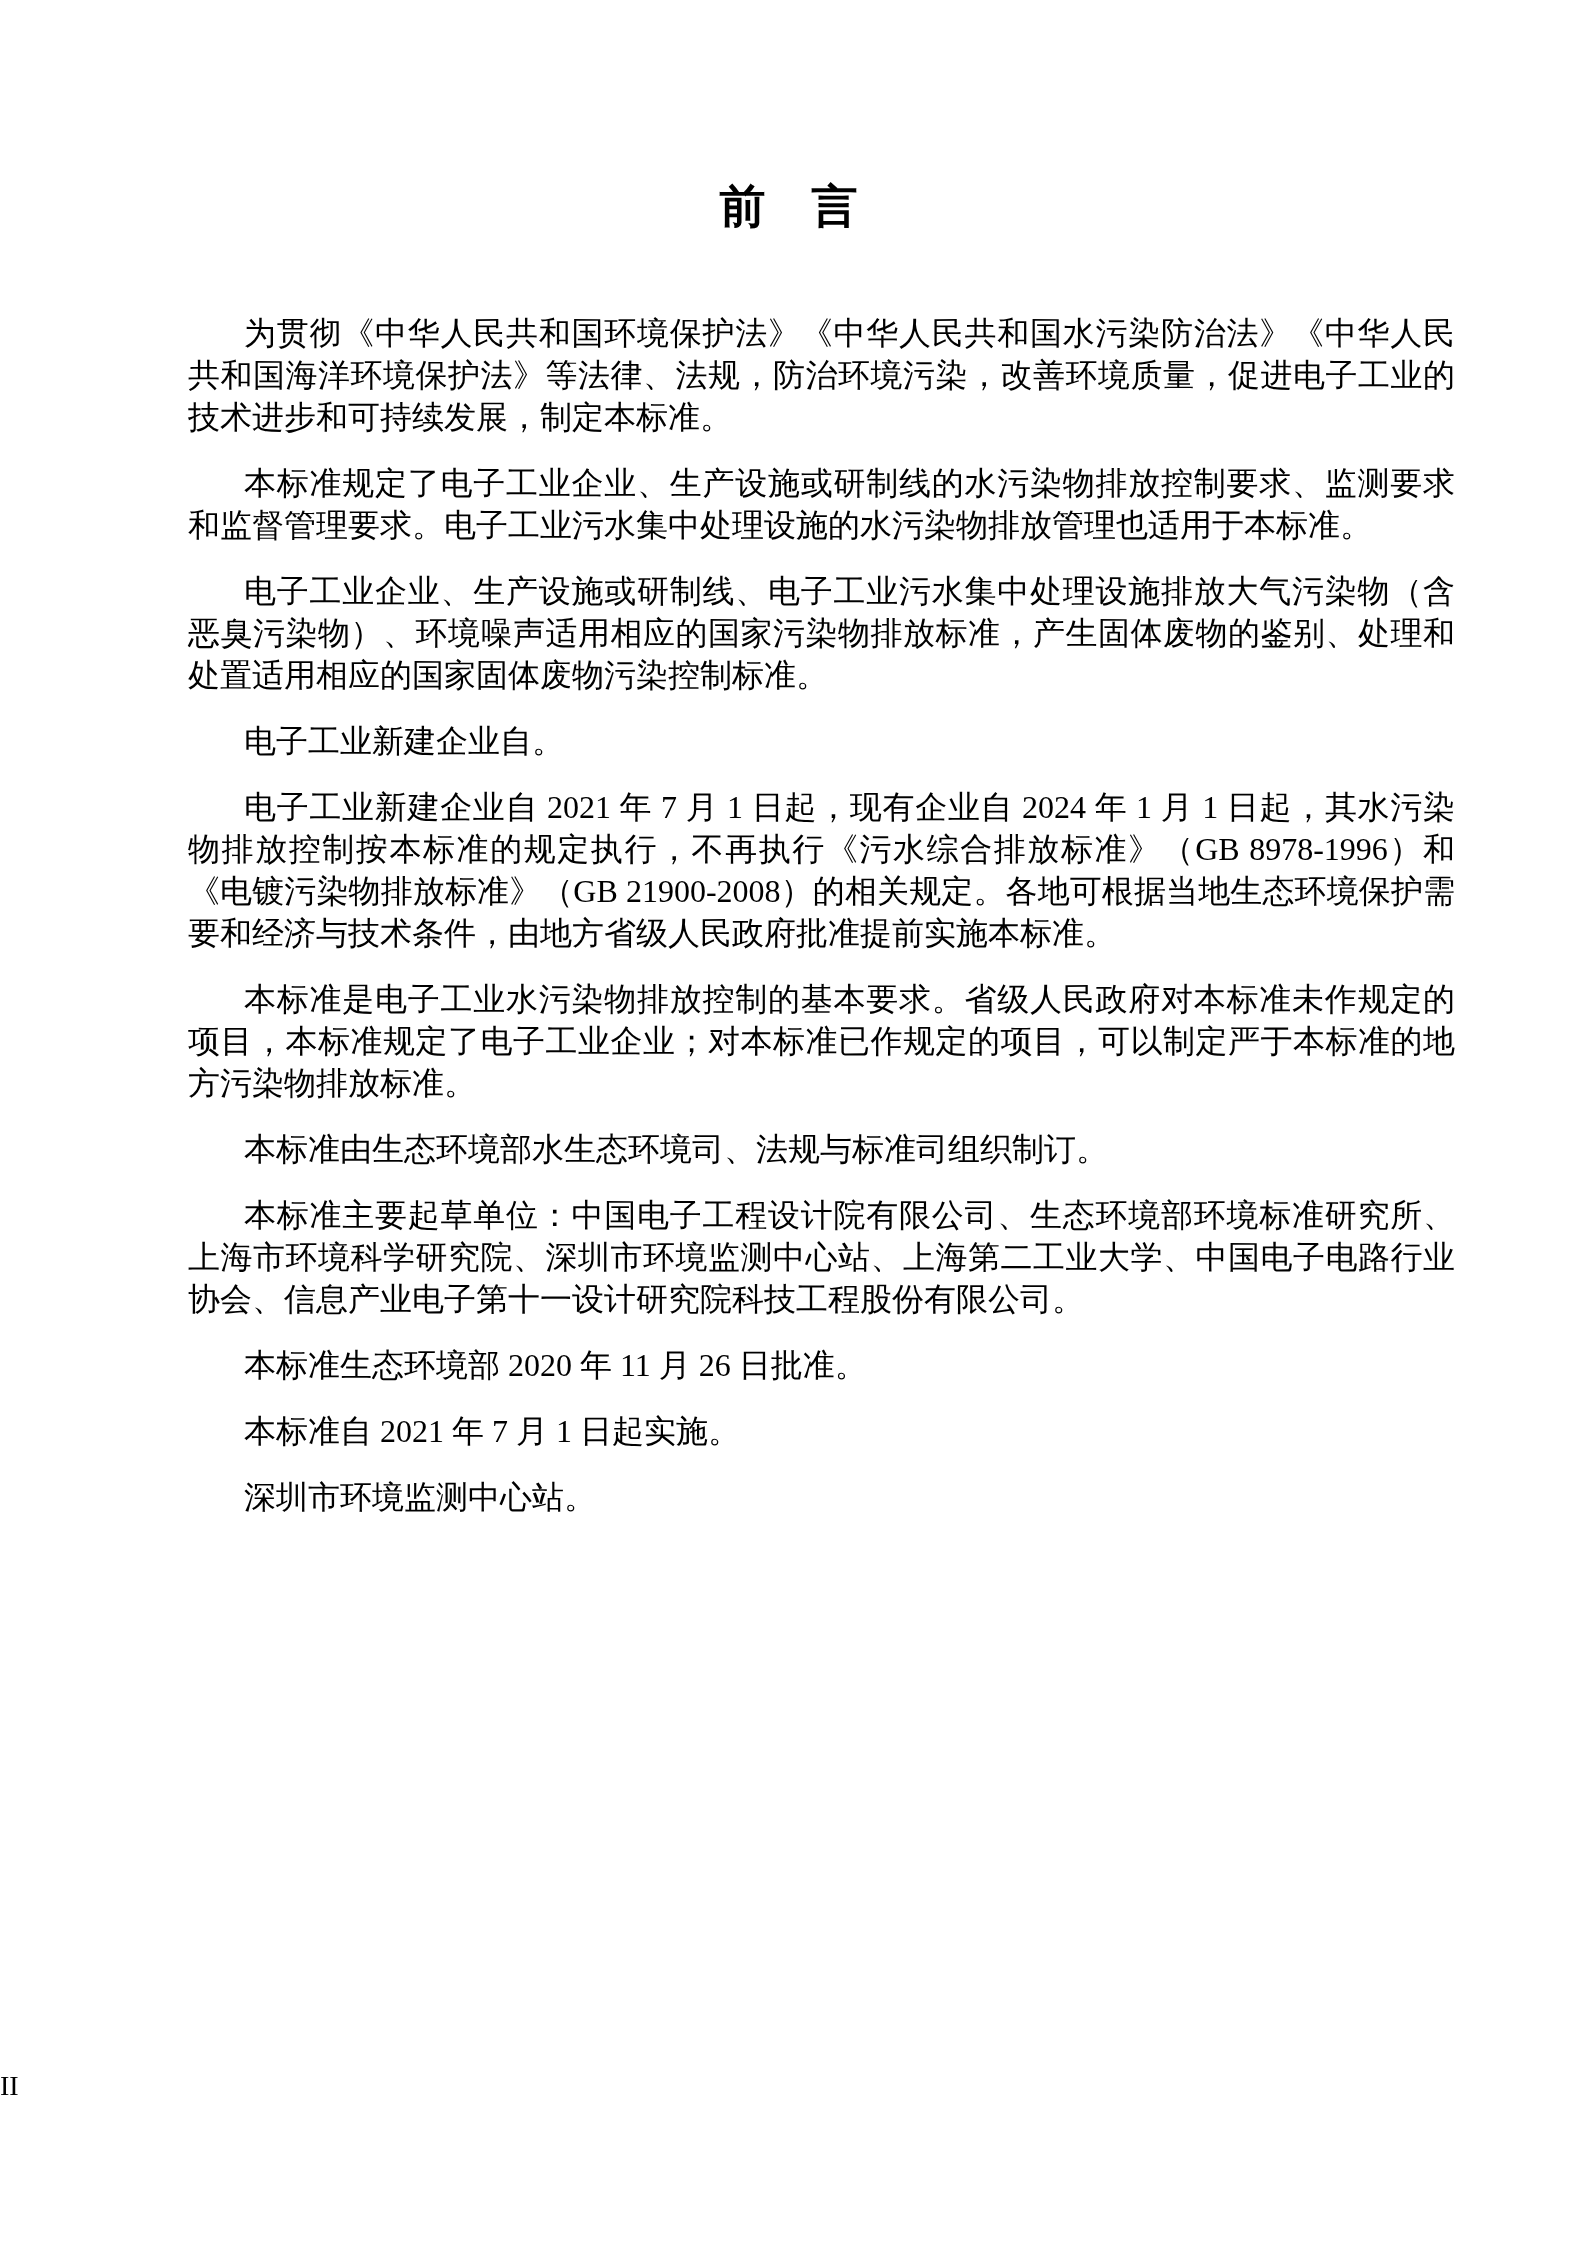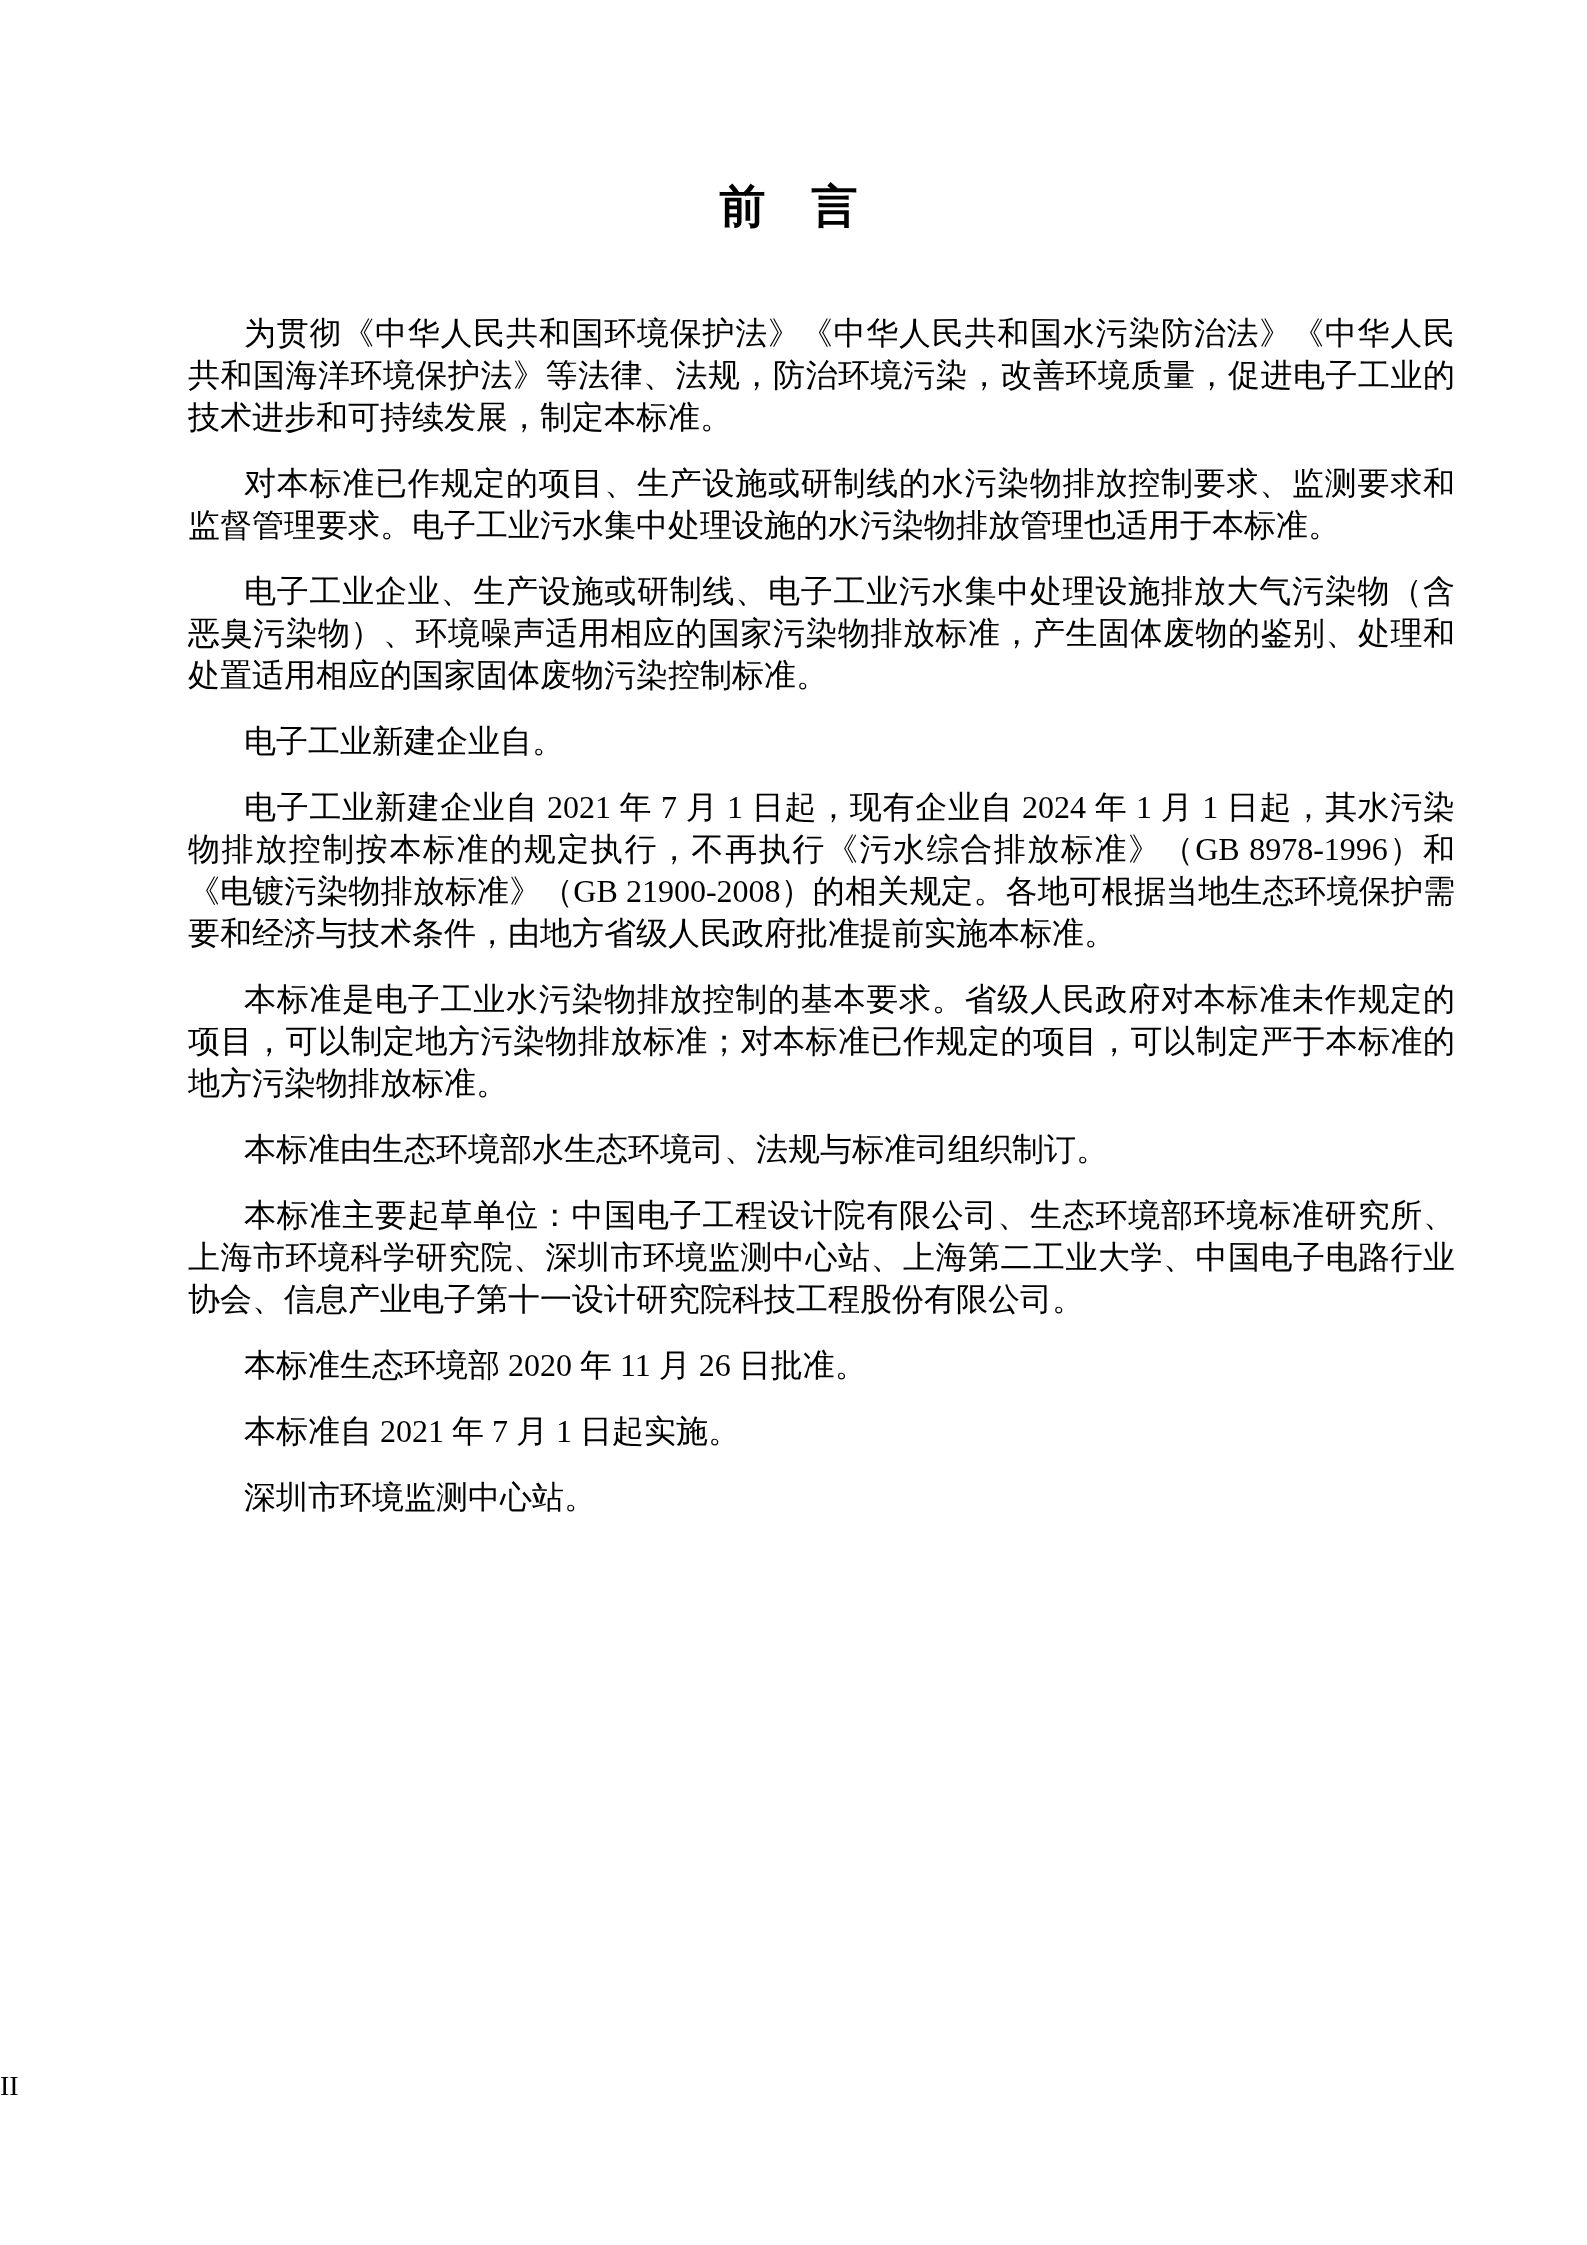--- a/index.html
+++ b/index.html
@@ -56,25 +56,25 @@
   }
 </style>
 </head>
 <body>
 
 <div class="page">
   <h1 class="doc-title">前　言</h1>
 
   <div class="doc-body" id="doc-body">
       <p>为贯彻《中华人民共和国环境保护法》《中华人民共和国水污染防治法》《中华人民共和国海洋环境保护法》等法律、法规，防治环境污染，改善环境质量，促进电子工业的技术进步和可持续发展，制定本标准。</p>
-      <p>对本标准已作规定的项目、生产设施或研制线的水污染物排放控制要求、监测要求和监督管理要求。电子工业污水集中处理设施的水污染物排放管理也适用于本标准。</p>
+      <p>本标准规定了电子工业企业、生产设施或研制线的水污染物排放控制要求、监测要求和监督管理要求。电子工业污水集中处理设施的水污染物排放管理也适用于本标准。</p>
       <p>电子工业企业、生产设施或研制线、电子工业污水集中处理设施排放大气污染物（含恶臭污染物）、环境噪声适用相应的国家污染物排放标准，产生固体废物的鉴别、处理和处置适用相应的国家固体废物污染控制标准。</p>
       <p>电子工业新建企业自。</p>
       <p>电子工业新建企业自 2021 年 7 月 1 日起，现有企业自 2024 年 1 月 1 日起，其水污染物排放控制按本标准的规定执行，不再执行《污水综合排放标准》（GB 8978-1996）和《电镀污染物排放标准》（GB 21900-2008）的相关规定。各地可根据当地生态环境保护需要和经济与技术条件，由地方省级人民政府批准提前实施本标准。</p>
-      <p>本标准是电子工业水污染物排放控制的基本要求。省级人民政府对本标准未作规定的项目，可以制定地方污染物排放标准；对本标准已作规定的项目，可以制定严于本标准的地方污染物排放标准。</p>
+      <p>本标准是电子工业水污染物排放控制的基本要求。省级人民政府对本标准未作规定的项目，本标准规定了电子工业企业；对本标准已作规定的项目，可以制定严于本标准的地方污染物排放标准。</p>
       <p>本标准由生态环境部水生态环境司、法规与标准司组织制订。</p>
       <p>本标准主要起草单位：中国电子工程设计院有限公司、生态环境部环境标准研究所、上海市环境科学研究院、深圳市环境监测中心站、上海第二工业大学、中国电子电路行业协会、信息产业电子第十一设计研究院科技工程股份有限公司。</p>
       <p>本标准生态环境部 2020 年 11 月 26 日批准。</p>
       <p>本标准自 2021 年 7 月 1 日起实施。</p>
       <p>深圳市环境监测中心站。</p>
     </div>
 
   <div class="page-number">II</div>
 </div>
 

